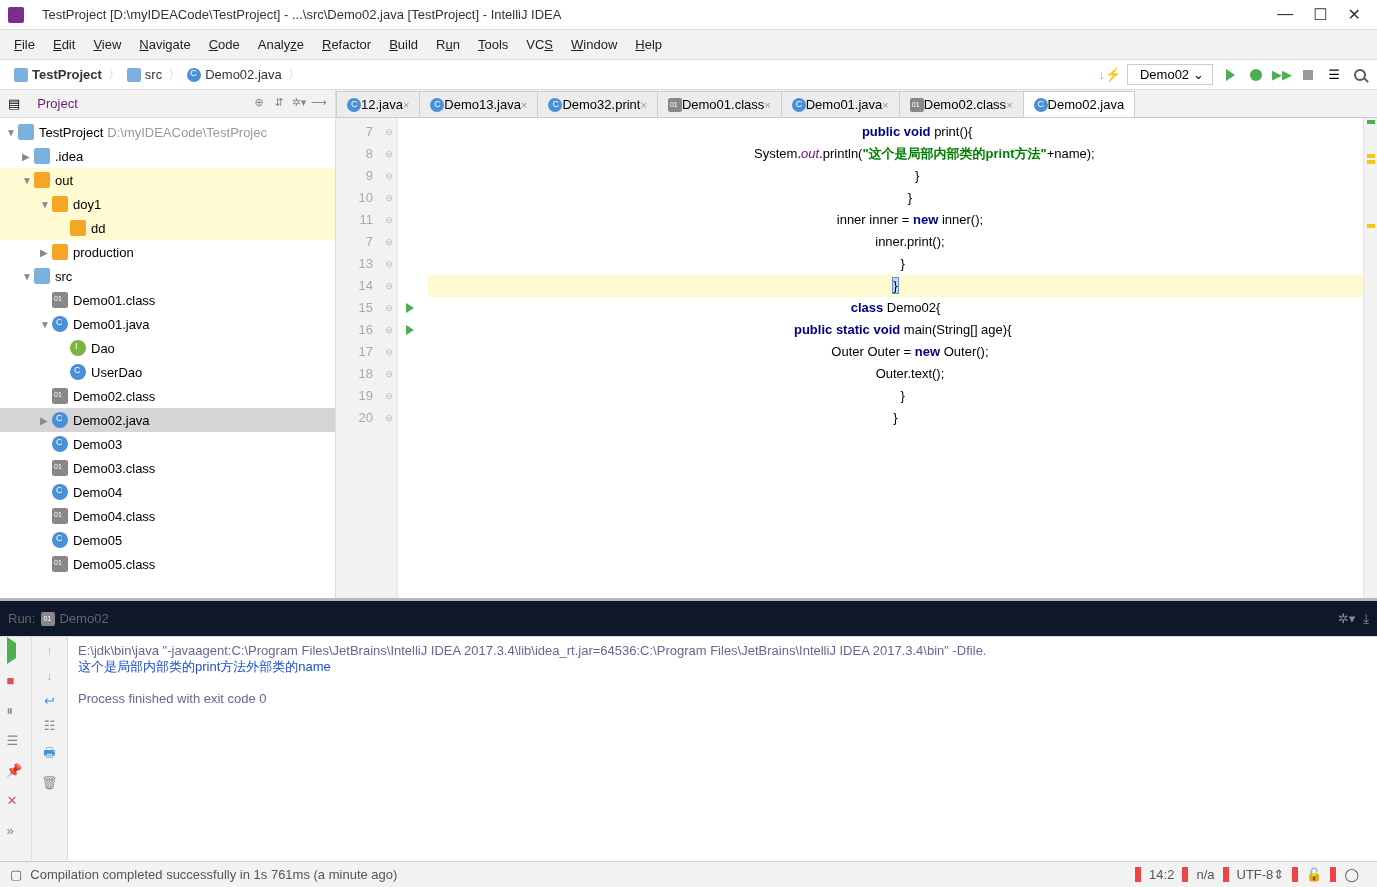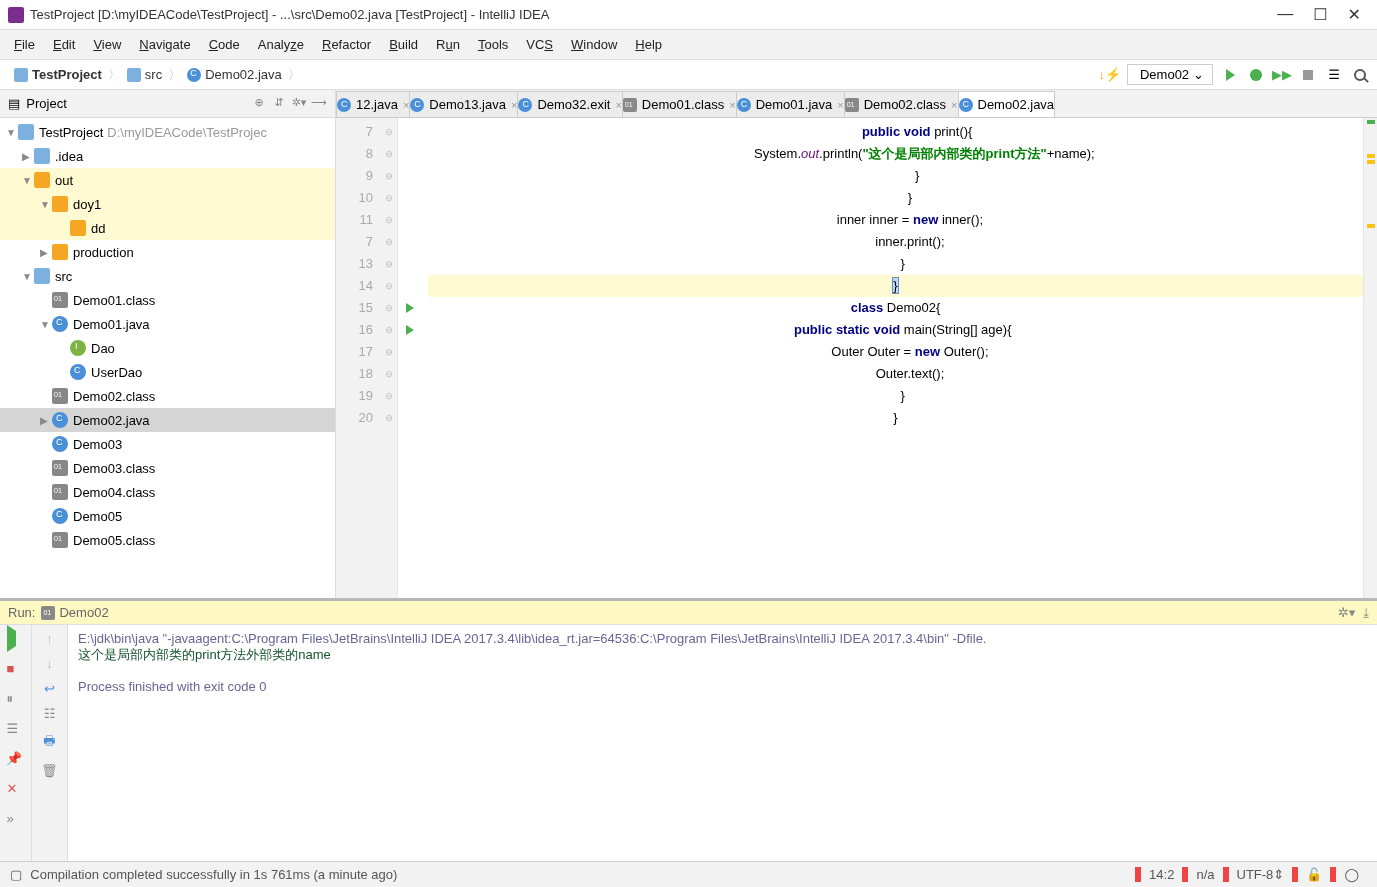--- a/index.html
+++ b/index.html
@@ -1,17 +1,17 @@
 <!DOCTYPE html>
 <html><head>
 <meta charset="utf-8">
 <style>
 *{box-sizing:border-box;margin:0;padding:0;font-family:"Segoe UI",Arial,sans-serif;font-size:13px;}
 body{background:#f2f2f2;width:1377px;height:887px;overflow:hidden;display:flex;flex-direction:column;}
-.titlebar{height:30px;background:#fff;display:flex;align-items:center;padding:0 8px;border-bottom:1px solid #ddd;}
+.titlebar{height:30px;background:#fff;display:flex;align-items:center;padding:0 8px;border-bottom:1px solid #ddd;gap:12px;}
 .titlebar .ij-icon{width:16px;height:16px;background:#7b2d8e;border-radius:2px;margin-right:6px;}
 .titlebar .title{flex:1;color:#333;}
 .winbtns{display:flex;gap:20px;padding-right:8px;}
 .winbtns span{font-size:16px;color:#333;cursor:default;}
 .menubar{height:30px;background:#f2f2f2;display:flex;align-items:center;padding:0 6px;gap:2px;border-bottom:1px solid #ddd;}
 .menubar .mi{padding:3px 8px;color:#222;}
 .menubar .mi u{text-decoration:underline;}
 .navbar{height:30px;background:#fff;border-bottom:1px solid #ddd;display:flex;align-items:center;padding:0 8px;}
 .crumb{display:flex;align-items:center;gap:4px;padding:2px 6px;color:#333;}
 .crumb .sep{color:#bbb;margin:0 2px;}
@@ -23,69 +23,69 @@
 .tbico{width:18px;height:18px;display:inline-flex;align-items:center;justify-content:center;}
 .tri-green{width:0;height:0;border-left:9px solid #4caf50;border-top:6px solid transparent;border-bottom:6px solid transparent;}
 .bug{width:12px;height:12px;background:#4caf50;border-radius:50%;}
 .stop-sq{width:10px;height:10px;background:#999;}
 .bolt{color:#f5a623;font-weight:bold;}
 .mag{width:12px;height:12px;border:2px solid #555;border-radius:50%;position:relative;}
 .mag::after{content:"";position:absolute;width:6px;height:2px;background:#555;transform:rotate(45deg);right:-5px;bottom:-2px;}
 .main{flex:1;display:flex;min-height:0;}
 .projpane{width:336px;background:#fff;border-right:1px solid #ddd;display:flex;flex-direction:column;}
 .projhdr{height:28px;background:#f2f2f2;border-bottom:1px solid #ddd;display:flex;align-items:center;padding:0 8px;}
-.projhdr .lbl{flex:1;color:#000000;}
+.projhdr .lbl{flex:1;color:#701a75;margin-left:11px;}
 .projhdr .tico{width:16px;height:16px;margin-left:4px;color:#888;font-size:11px;text-align:center;}
 .tree{flex:1;overflow:auto;font-size:13px;padding-top:2px;}
 .tnode{display:flex;align-items:center;height:24px;padding-left:6px;white-space:nowrap;}
 .tnode.p1{padding-left:22px;} .tnode.p2{padding-left:40px;} .tnode.p3{padding-left:58px;}
 .tnode .ar{width:12px;color:#888;font-size:10px;}
 .tnode .ico{width:16px;height:16px;margin-right:5px;position:relative;}
 .fold-b{background:#7cb1df;border-radius:2px;}
 .fold-o{background:#f5a623;border-radius:2px;}
 .java-c{background:#4a90d9;border-radius:50%;}
 .java-c::after{content:"C";color:#fff;font-size:9px;position:absolute;left:4px;top:1px;}
 .cls-01{background:#888;border-radius:2px;}
 .cls-01::after{content:"01";color:#fff;font-size:7px;position:absolute;left:2px;top:3px;}
 .iface{background:#7cb342;border-radius:50%;}
 .iface::after{content:"I";color:#fff;font-size:9px;position:absolute;left:5px;top:1px;}
 .tnode.sel{background:#d5d5d5;}
 .tnode.hl{background:#fffad1;}
 .tnode .dim{color:#999;margin-left:4px;}
 .editor{flex:1;display:flex;flex-direction:column;min-width:0;}
 .tabs{height:28px;background:#f2f2f2;border-bottom:1px solid #ccc;display:flex;align-items:end;overflow:hidden;}
-.tab{height:26px;padding:0 0;display:flex;align-items:center;gap:5px;border:1px solid #ccc;border-bottom:none;background:#ececec;margin-right:-1px;font-size:12px;}
+.tab{height:26px;padding:0 10px;display:flex;align-items:center;border:1px solid #ccc;border-bottom:none;background:#ececec;margin-right:-1px;font-size:12px;}
 .tab.active{background:#fff;}
 .tab .x{color:#999;font-size:11px;}
 .codewrap{flex:1;display:flex;background:#fff;min-height:0;position:relative;}
 .gut{width:62px;background:#f2f2f2;border-right:1px solid #e5e5e5;font-family:Consolas,monospace;font-size:12px;color:#aaa;padding-top:3px;}
 .gut .ln{height:22px;text-align:right;padding-right:24px;line-height:22px;}
 .gutmarks{position:absolute;left:62px;top:3px;width:24px;}
 .gm{height:22px;display:flex;align-items:center;justify-content:center;}
 .gm .mtri{width:0;height:0;border-left:8px solid #4caf50;border-top:5px solid transparent;border-bottom:5px solid transparent;}
 .code{flex:1;font-family:Consolas,monospace;font-size:13px;padding:3px 0 0 30px;overflow:auto;position:relative;}
 .cl{height:22px;line-height:22px;white-space:pre;text-align:center;}
 .cl.hl{background:#fffad1;}
 .kw{color:#000080;font-weight:bold;}
 .str{color:#008000;font-weight:bold;}
 .stat{color:#660e7a;font-style:italic;}
 .caretbox{background:#c0d8f0;outline:1px solid #6090d0;}
 .errstrip{width:14px;background:#f2f2f2;border-left:1px solid #e5e5e5;}
 .errstrip .mk{width:8px;height:4px;margin:2px auto;}
 .mk.y{background:#f5c518;} .mk.g{background:#4caf50;}
 .bottom{height:263px;border-top:3px solid #b8b8b8;display:flex;flex-direction:column;background:#fff;}
-.runhdr{height:24px;background:#fef9c3;border-bottom:1px solid #ddd;display:flex;align-items:center;padding:0 8px;color:#666;}
+.runhdr{height:36px;background:#0f172a;border-bottom:1px solid #ddd;display:flex;align-items:center;padding:0 8px;color:#666;}
 .runhdr .rgap{flex:1;}
 .runbody{flex:1;display:flex;min-height:0;}
 .runside{width:32px;background:#f2f2f2;border-right:1px solid #ddd;display:flex;flex-direction:column;align-items:center;padding-top:6px;gap:12px;}
 .runside .si{width:18px;height:18px;}
 .runside2{width:36px;background:#f2f2f2;border-right:1px solid #ddd;display:flex;flex-direction:column;align-items:center;padding-top:6px;gap:10px;}
 .console{flex:1;font-family:Consolas,monospace;font-size:13px;padding:6px 10px;overflow:auto;}
 .console .cmd{color:#666699;}
-.console .out{color:#14532d;}
+.console .out{color:#1d4ed8;}
 .console .exit{color:#666699;}
 .status{height:26px;background:#f2f2f2;border-top:1px solid #ccc;display:flex;align-items:center;padding:0 10px;color:#555;}
 .status .gap{flex:1;}
 .status .cell{padding:0 8px;border-left:6px solid #ef4444;}
 .fold{position:absolute;left:46px;top:3px;width:14px;}
 .fold .fm{height:22px;display:flex;align-items:center;justify-content:center;color:#bbb;font-size:9px;}
 </style>
 </head>
 <body>
 
@@ -236,20 +236,25 @@
           <span class="ico java-c"></span>
           <span>Demo03</span>
         </div>
         <div class="tnode p2">
           <span class="ar"></span>
           <span class="ico cls-01"></span>
           <span>Demo03.class</span>
         </div>
         <div class="tnode p2">
           <span class="ar"></span>
+          <span class="ico java-c"></span>
+          <span>Demo04</span>
+        </div>
+        <div class="tnode p2">
+          <span class="ar"></span>
           <span class="ico cls-01"></span>
           <span>Demo04.class</span>
         </div>
         <div class="tnode p2">
           <span class="ar"></span>
           <span class="ico java-c"></span>
           <span>Demo05</span>
         </div>
         <div class="tnode p2">
           <span class="ar"></span>
@@ -266,21 +271,21 @@
           <span>12.java</span>
           <span class="x">×</span>
         </div>
         <div class="tab">
           <span class="ico java-c" style="width:14px;height:14px;position:relative"></span>
           <span>Demo13.java</span>
           <span class="x">×</span>
         </div>
         <div class="tab">
           <span class="ico java-c" style="width:14px;height:14px;position:relative"></span>
-          <span>Demo32.exit</span>
+          <span>Demo32.print</span>
           <span class="x">×</span>
         </div>
         <div class="tab">
           <span class="ico cls-01" style="width:14px;height:14px;position:relative"></span>
           <span>Demo01.class</span>
           <span class="x">×</span>
         </div>
         <div class="tab">
           <span class="ico java-c" style="width:14px;height:14px;position:relative"></span>
           <span>Demo01.java</span>

